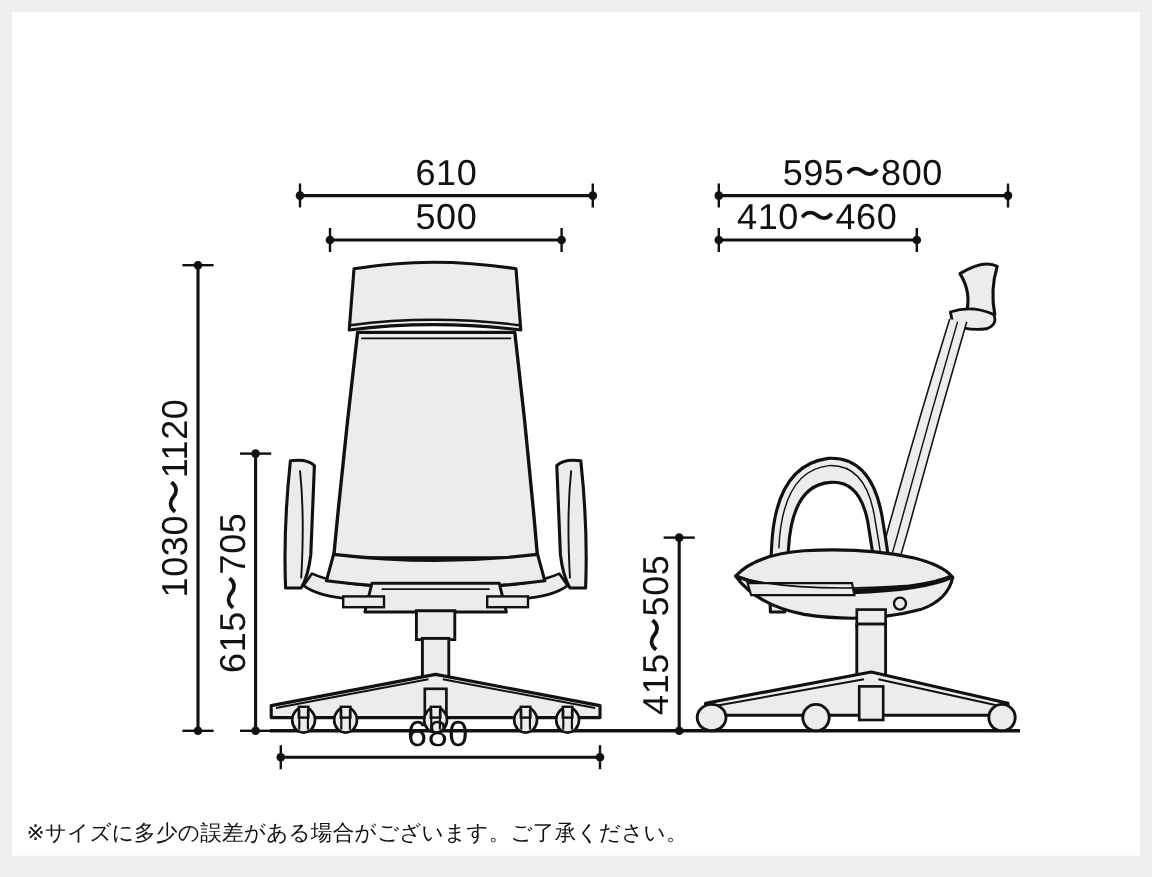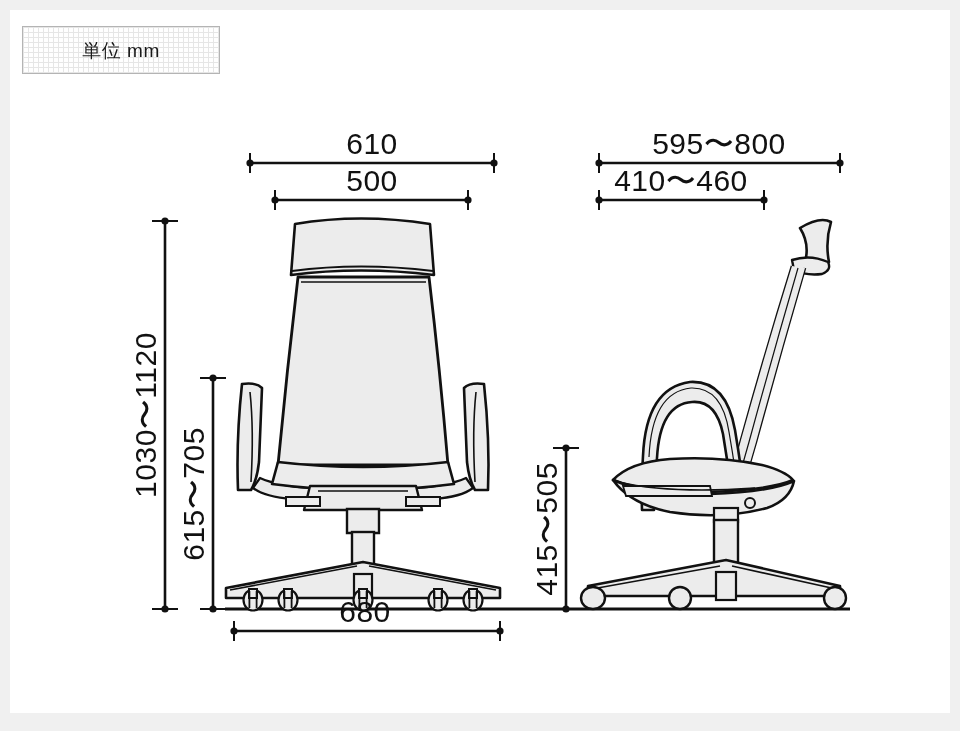--- a/index.html
+++ b/index.html
@@ -74,23 +74,20 @@
     font-size: 30px;
     letter-spacing: 0.5px;
   }
 </style>
 </head>
 <body>
 
 <div id="page">
   <div id="canvas">
 
-    <div class="unit-box">
-      <span class="unit-text">単位 mm</span>
-    </div>
 
     <svg id="drawing" width="940" height="703" viewBox="0 0 940 703">
 
       <defs>
         <g id="casterFront">
           <ellipse cx="0" cy="-9" rx="9.5" ry="10.5" fill="#ececec" stroke="#111" stroke-width="2.2"></ellipse>
           <rect x="-4" y="-20" width="8" height="9" fill="#ececec" stroke="#111" stroke-width="2"></rect>
           <line x1="-3.6" y1="-18" x2="-3.6" y2="-1" stroke="#111" stroke-width="1.8"></line>
           <line x1="3.6" y1="-18" x2="3.6" y2="-1" stroke="#111" stroke-width="1.8"></line>
         </g>
@@ -252,15 +249,16 @@
       <line x1="543" y1="599" x2="569" y2="599" stroke="#111" stroke-width="2"></line>
       <g>
         <line x1="556" y1="438" x2="556" y2="599" stroke="#111" stroke-width="2.6"></line>
         <circle cx="556" cy="438" r="3.6" fill="#111"></circle>
         <circle cx="556" cy="599" r="3.6" fill="#111"></circle>
         <text class="dim-num" x="0" y="0" text-anchor="middle" transform="translate(547,519) rotate(-90)">415〜505</text>
       </g>
 
     </svg>
 
+    <div class="footer-note">※サイズに多少の誤差がある場合がございます。ご了承ください。</div>
 
   </div>
 </div>
 
 </body></html>

